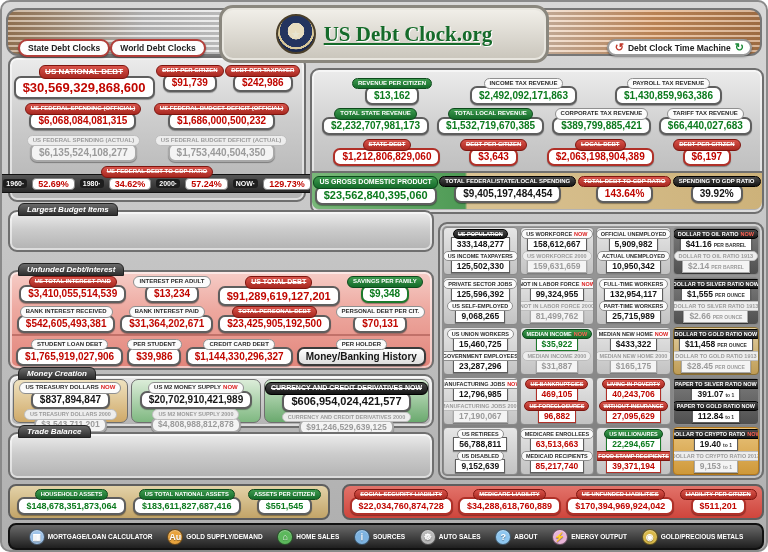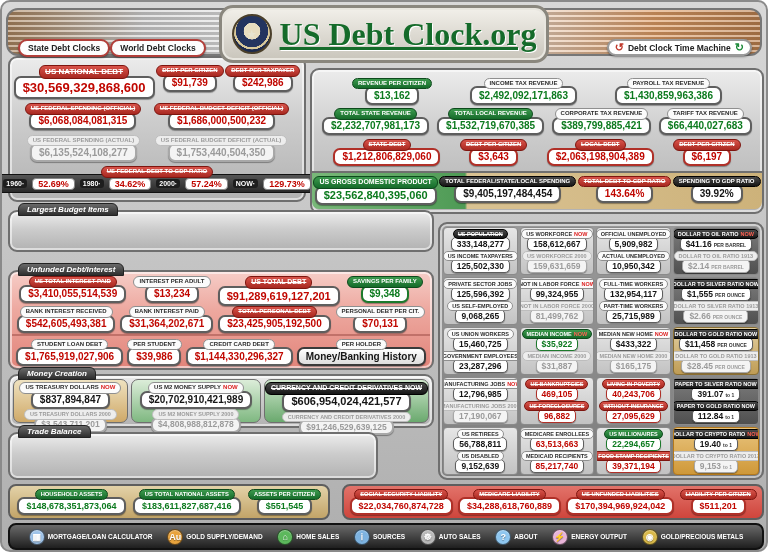--- a/index.html
+++ b/index.html
@@ -12,21 +12,21 @@
   .header-band { position:absolute; top:6px; left:4px; right:4px; height:48px; border:2px solid #777; border-radius:12px;
     background:
       repeating-linear-gradient(180deg, rgba(255,255,255,.5) 0 2px, rgba(110,110,110,.30) 2px 5px),
       linear-gradient(90deg,#9c6f42 0%, #c9c9c9 18%, #ececec 40%, #ececec 60%, #d88a49 86%, #b06a2f 100%); }
   .plate { position:absolute; left:50%; top:3px; transform:translateX(-50%); width:330px; height:58px; z-index:5;
     background:linear-gradient(180deg,#f2f0ea,#c9c5bb); border:3px solid #8a877e; border-radius:14px;
     box-shadow:0 0 0 2px #e8e6df inset; display:flex; align-items:center; justify-content:center; gap:8px; }
   .seal { width:40px; height:40px; border-radius:50%; flex:0 0 40px;
     background:radial-gradient(circle at 50% 42%, #e8ddc0 0 30%, #23345f 31% 58%, #d8c89a 59% 66%, #1c2a4e 67% 100%);
     border:2px solid #4a3f2a; display:flex; align-items:center; justify-content:center; color:#e8e4d0; font-size:11px; }
-  .site-title { font-family:"Liberation Serif", serif; font-weight:bold; font-size:32px; color:#156b2a;
+  .site-title { font-family:"Liberation Serif", serif; font-weight:bold; font-size:21px; color:#156b2a;
     text-decoration:underline; text-shadow:1px 1px 0 #fff; white-space:nowrap; }
   .hbtns { position:absolute; left:16px; top:37px; display:flex; gap:0; z-index:6; }
   .hbtn { background:#fdfdfd; border:2px solid #b23f3a; border-radius:9px; font-size:8.5px; font-weight:bold;
     color:#222; padding:2px 8px; box-shadow:0 1px 2px rgba(0,0,0,.4); cursor:pointer; white-space:nowrap; }
   .tmbtn { position:absolute; right:14px; top:37px; background:#fff; border:2px solid #9a9a9a; border-radius:10px;
     display:flex; align-items:center; gap:4px; padding:1px 6px; font-size:8.5px; font-weight:bold; color:#222;
     z-index:6; cursor:pointer; box-shadow:0 1px 2px rgba(0,0,0,.4); }
   .tm-ico { font-size:11px; font-weight:bold; line-height:1; }
   .tm-red { color:#c0392b; } .tm-green { color:#1d8a39; }
 
@@ -87,34 +87,34 @@
     justify-content:space-evenly; padding:4px 2px 2px;
     background:linear-gradient(180deg,#f6cdc7 0%,#eda89f 40%,#e2847a 100%); }
   #p-unfunded .frow.sep { border-top:2px solid rgba(120,40,35,.35); padding-top:3px; }
   #p-money { left:6px; top:372px; width:426px; height:54px; display:flex; gap:3px; padding:3px; align-items:stretch; }
   .mcol { border:1.5px solid #6f6f6f; border-radius:7px; display:flex; flex-direction:column; align-items:center;
     justify-content:space-evenly; padding:2px 0; }
   .mcol:nth-child(1){ flex:0.92; } .mcol:nth-child(2){ flex:1.04; } .mcol:nth-child(3){ flex:1.18; }
   .mc-tan { background:linear-gradient(180deg,#efe2c0,#cfa968); }
   .mc-green { background:linear-gradient(180deg,#dcedd9,#7fb881); }
   .mc-green2 { background:linear-gradient(180deg,#cfe6cc,#6aa96e); }
-  #p-trade { left:6px; top:430px; width:370px; height:48px; display:flex; align-items:center;
+  #p-trade { left:6px; top:430px; width:426px; height:48px; display:flex; align-items:center;
     justify-content:space-evenly; padding-top:6px; }
 
   #p-grid { left:436px; top:220px; width:326px; height:258px; display:flex; flex-direction:column; gap:2px;
     background:linear-gradient(180deg,#9a9a9a,#7d7d7d); padding:3px; }
   .grow { flex:1; display:flex; gap:2px; }
   .gcell { flex:1; background:linear-gradient(180deg,#e6e6e6,#c2c2c2); border:1px solid #8a8a8a; border-radius:4px;
     display:flex; flex-direction:column; align-items:center; justify-content:space-evenly; padding:1px 0; overflow:hidden; }
   .grow .gcell:last-child { flex:1.16; }
   .p-dark { background:linear-gradient(180deg,#7d7d7d,#4f4f4f); }
   .p-gold { background:linear-gradient(180deg,#e3d0a2,#bf9c55); border-color:#8a6f33; }
   .p-orange { background:linear-gradient(180deg,#e9c47e,#cf9838); border-color:#b4791c; }
   #p-grid .pill { font-size:5.5px; padding:0.5px 4px; margin-bottom:-2.5px; }
-  #p-grid .val { font-size:8.5px; border-width:1.5px; padding:1px 5px 0.5px; border-radius:5px; }
+  #p-grid .val { font-size:8.5px; border-width:1.5px; padding:1px 5px 0.5px; border-radius:0; }
   #p-grid .note { font-size:5px; }
 
   #p-bottom { position:absolute; left:6px; top:482px; width:756px; height:36px; display:flex; gap:12px; }
   .bseg { display:flex; align-items:center; justify-content:space-evenly; border:2px solid #5e5e5e;
     border-radius:8px; height:100%; }
   .bseg.assets { flex:3.05; background:linear-gradient(180deg,#e3d2a8,#c2a468); }
   .bseg.liab { flex:4; background:linear-gradient(180deg,#e2736a,#cf453c); }
   #p-bottom .val { font-size:9px; }
   #p-bottom .pill { font-size:5.8px; }
 

